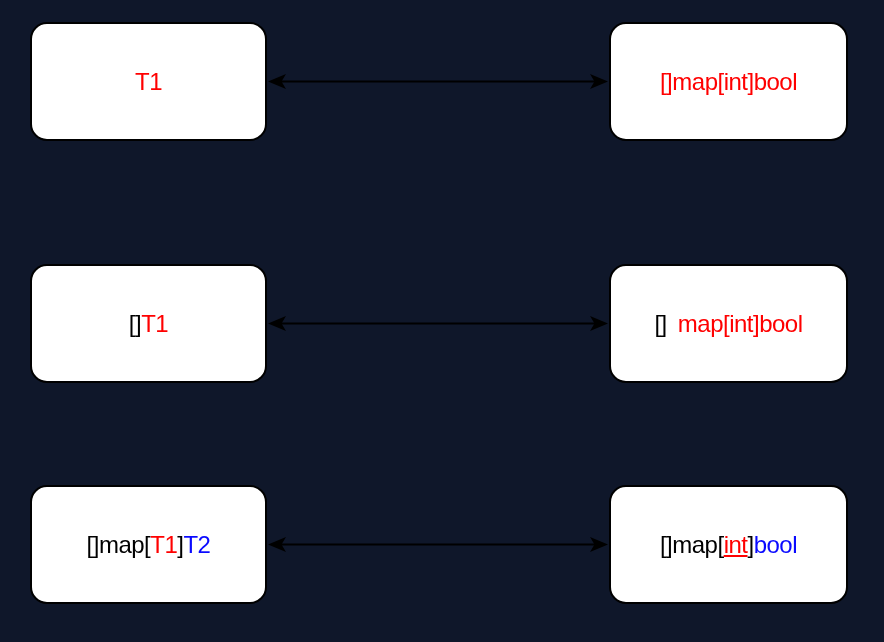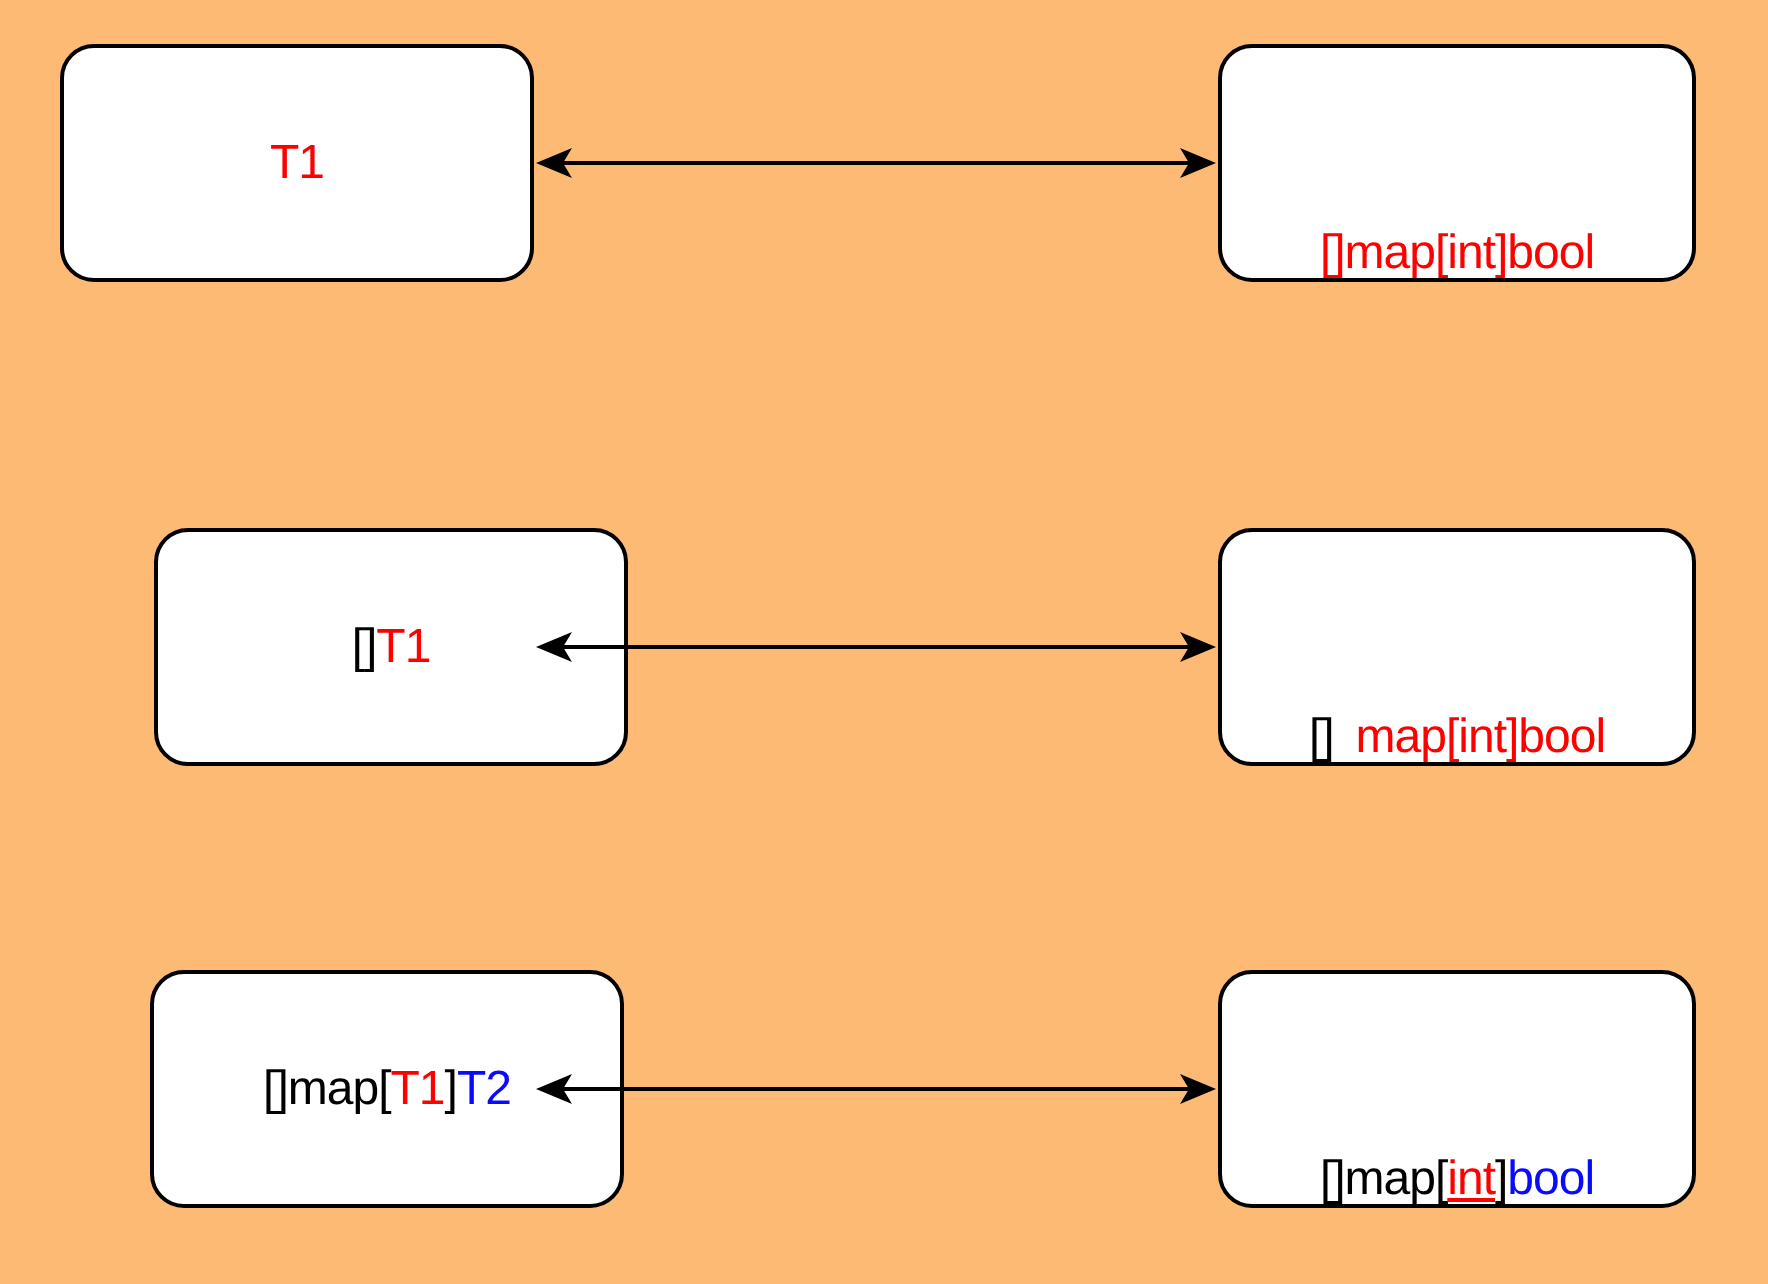--- a/index.html
+++ b/index.html
@@ -4,21 +4,21 @@
 <style>
   html, body {
     margin: 0;
     padding: 0;
     background: #ffffff;
   }
   .canvas {
     position: relative;
     width: 884px;
     height: 642px;
-    background: #fdba74;
+    background: #0f172a;
     font-family: "Liberation Sans", sans-serif;
     overflow: hidden;
   }
   .row {
     position: absolute;
     left: 0;
     width: 884px;
     height: 119px;
   }
   .row-0 { top: 22px; }
@@ -30,21 +30,21 @@
     height: 119px;
     box-sizing: border-box;
     border: 2px solid #000000;
     border-radius: 17px;
     background: #ffffff;
     display: flex;
     align-items: center;
     justify-content: center;
   }
   .node.left  { left: 30px;  width: 237px; }
-  .node.right { left: 609px; width: 239px; align-items: flex-end; }
+  .node.right { left: 609px; width: 239px; }
   .node-label {
     font-size: 24px;
     letter-spacing: -0.5px;
     white-space: nowrap;
     line-height: 1;
     color: #000000;
   }
   .arrow {
     position: absolute;
     left: 267px;
@@ -63,34 +63,34 @@
       <svg class="arrow" width="342" height="21" viewBox="0 0 342 21">
         <line x1="13" y1="10.5" x2="329" y2="10.5" stroke="#000000" stroke-width="2"></line>
         <polygon points="1,10.5 19,3 14.5,10.5 19,18" fill="#000000"></polygon>
         <polygon points="341,10.5 323,3 327.5,10.5 323,18" fill="#000000"></polygon>
       </svg>
       <div class="node right" style="border-color: rgb(0, 0, 0); background: rgb(255, 255, 255);">
         <span class="node-label"><span style="color: rgb(255, 0, 0);">[]map[int]bool</span></span>
       </div>
     </div>
     <div class="row row-1">
-      <div class="node left" style="border-color: rgb(0, 0, 0); background: rgb(255, 255, 255); margin-left: 47px;">
+      <div class="node left" style="border-color: rgb(0, 0, 0); background: rgb(255, 255, 255);">
         <span class="node-label"><span style="color: rgb(0, 0, 0);">[]</span><span style="color: rgb(255, 0, 0);">T1</span></span>
       </div>
       <svg class="arrow" width="342" height="21" viewBox="0 0 342 21">
         <line x1="13" y1="10.5" x2="329" y2="10.5" stroke="#000000" stroke-width="2"></line>
         <polygon points="1,10.5 19,3 14.5,10.5 19,18" fill="#000000"></polygon>
         <polygon points="341,10.5 323,3 327.5,10.5 323,18" fill="#000000"></polygon>
       </svg>
       <div class="node right" style="border-color: rgb(0, 0, 0); background: rgb(255, 255, 255);">
         <span class="node-label"><span style="color: rgb(0, 0, 0);">[]</span><span style="color: rgb(255, 0, 0); margin-left: 11px;">map[int]bool</span></span>
       </div>
     </div>
     <div class="row row-2">
-      <div class="node left" style="border-color: rgb(0, 0, 0); background: rgb(255, 255, 255); margin-left: 45px;">
+      <div class="node left" style="border-color: rgb(0, 0, 0); background: rgb(255, 255, 255);">
         <span class="node-label"><span style="color: rgb(0, 0, 0);">[]map[</span><span style="color: rgb(255, 0, 0);">T1</span><span style="color: rgb(0, 0, 0);">]</span><span style="color: rgb(10, 10, 255);">T2</span></span>
       </div>
       <svg class="arrow" width="342" height="21" viewBox="0 0 342 21">
         <line x1="13" y1="10.5" x2="329" y2="10.5" stroke="#000000" stroke-width="2"></line>
         <polygon points="1,10.5 19,3 14.5,10.5 19,18" fill="#000000"></polygon>
         <polygon points="341,10.5 323,3 327.5,10.5 323,18" fill="#000000"></polygon>
       </svg>
       <div class="node right" style="border-color: rgb(0, 0, 0); background: rgb(255, 255, 255);">
         <span class="node-label"><span style="color: rgb(0, 0, 0);">[]map[</span><span style="color: rgb(255, 0, 0); text-decoration: underline;">int</span><span style="color: rgb(0, 0, 0);">]</span><span style="color: rgb(10, 10, 255);">bool</span></span>
       </div>

